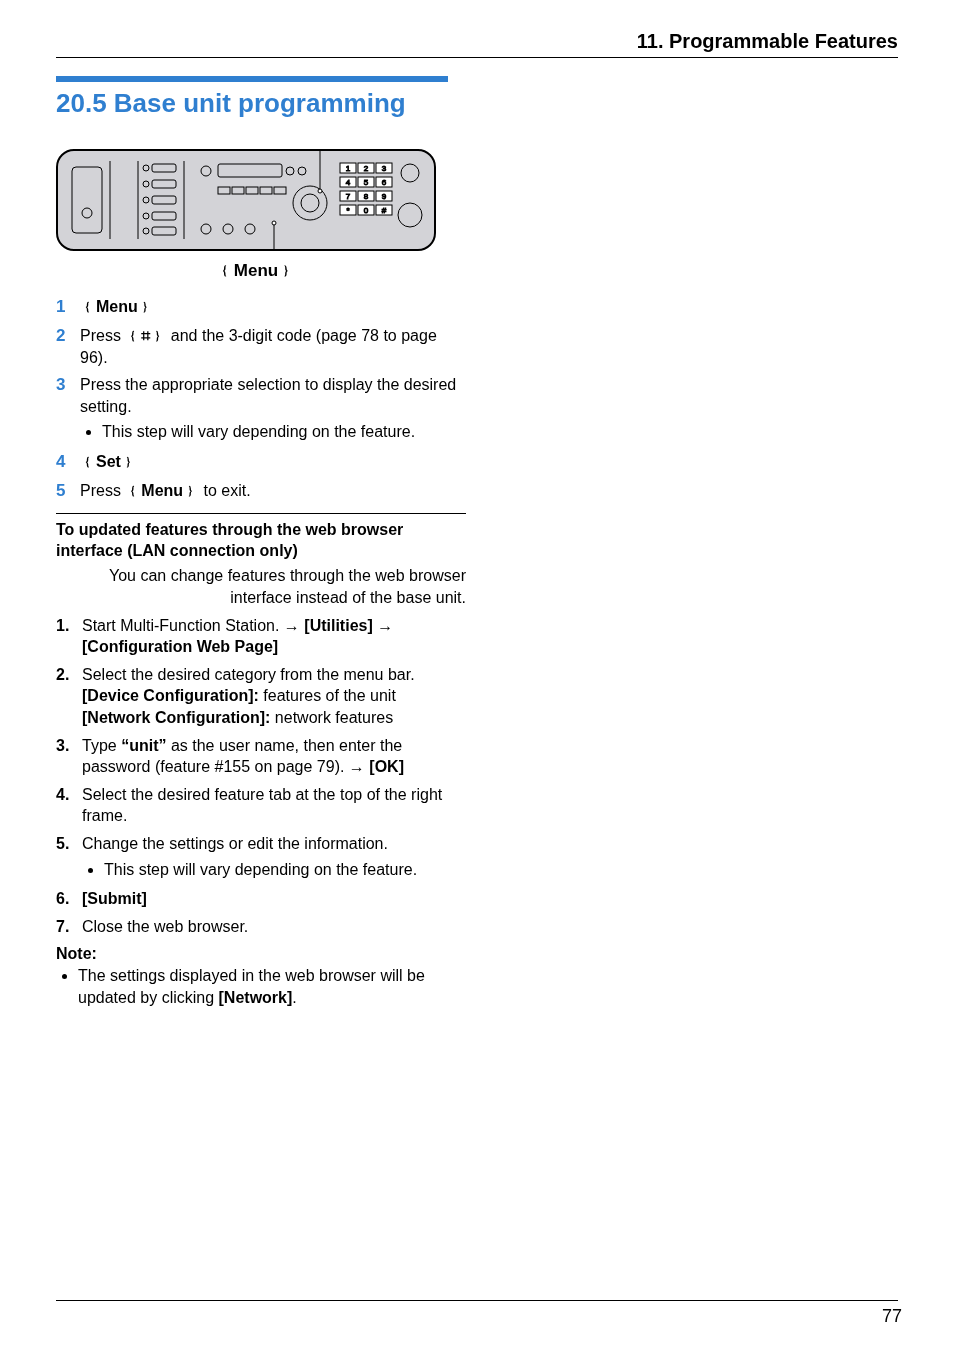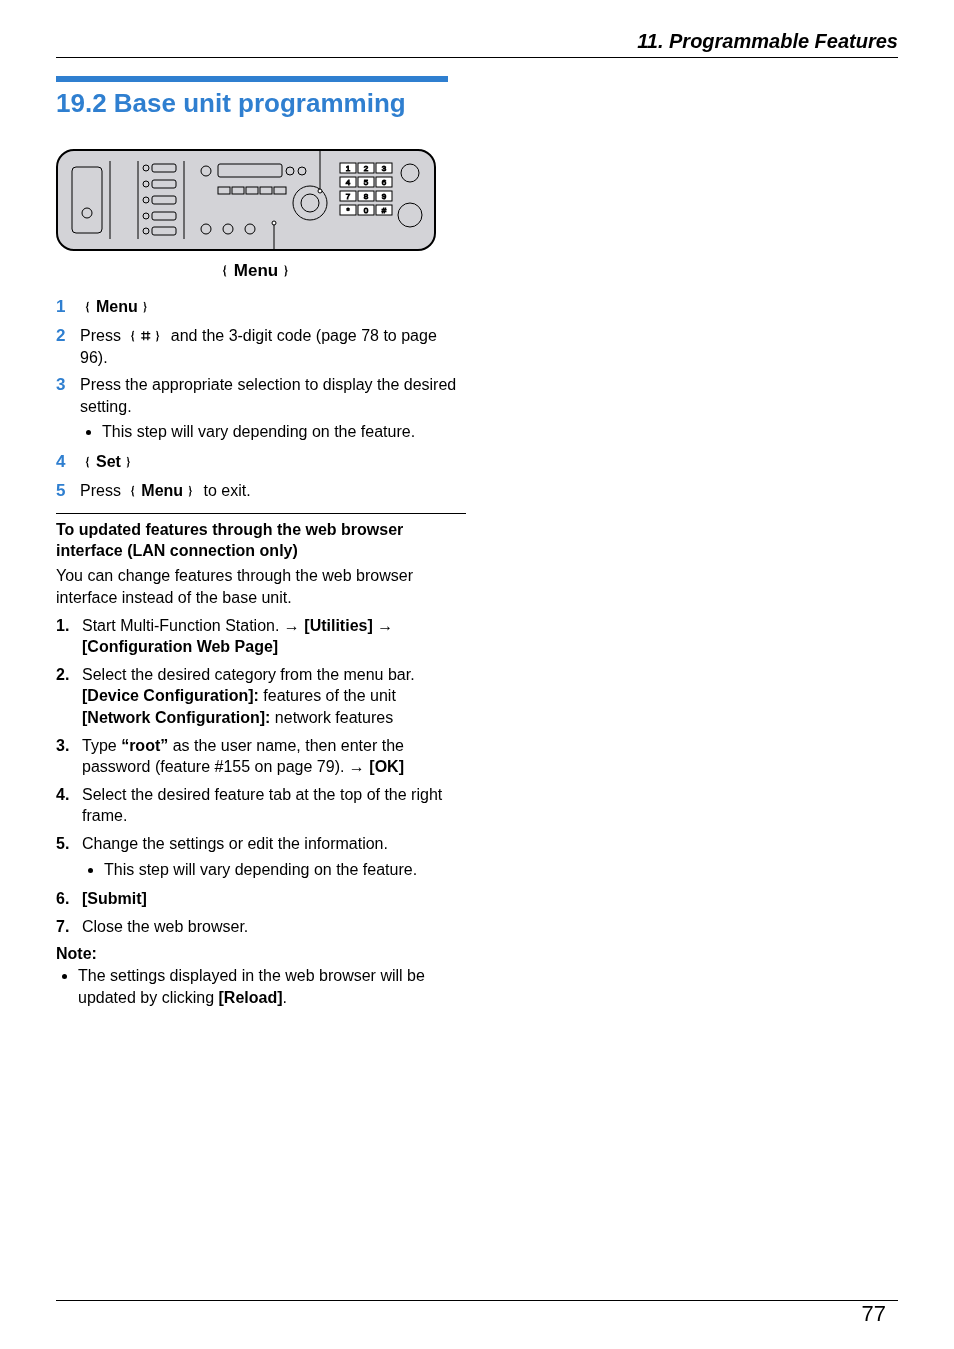--- a/index.html
+++ b/index.html
@@ -10,21 +10,20 @@
     color: #000;
   }
   .page {
     width: 954px;
     height: 1349px;
     box-sizing: border-box;
     padding: 30px 56px 0 56px;
     position: relative;
   }
   .header-line {
-    font-style: italic;
     font-weight: bold;
     font-size: 20px;
     text-align: right;
     margin-bottom: 4px;
   }
   .hr-top {
     border: none;
     border-top: 1px solid #000;
     margin: 0 0 18px 0;
   }
@@ -106,20 +105,21 @@
   .thin-rule {
     border: none;
     border-top: 1px solid #000;
     margin: 10px 0 6px 0;
     width: 100%;
   }
   .para {
     font-size: 16px;
     line-height: 1.35;
     margin: 4px 0;
+    text-align: right;
   }
   .sub-heading {
     font-weight: bold;
     font-size: 16px;
     line-height: 1.3;
     margin: 0 0 2px 0;
   }
   ol.web-steps {
     padding-left: 0;
     margin: 6px 0 0 0;
@@ -148,36 +148,36 @@
 
   .footer-rule {
     position: absolute;
     left: 56px;
     right: 56px;
     bottom: 48px;
     border-top: 1px solid #000;
   }
   .page-num {
     position: absolute;
-    right: 68px;
+    right: 52px;
     bottom: 22px;
-    font-size: 22px;
+    font-size: 18px;
   }
   .arrow { font-weight: bold; }
 </style>
 </head>
 <body>
 
 <div class="page">
 
   <div class="header-line">11. Programmable Features</div>
   <hr class="hr-top">
 
   <div class="blue-rule"></div>
-  <h1 class="section-title">19.2 Base unit programming</h1>
+  <h1 class="section-title">20.5 Base unit programming</h1>
 
   <div class="column">
 
     <div class="illus-wrap">
       <span class="callout-set">﹛Set﹜</span>
 
       <div class="panel">
         <svg width="376" height="98" viewBox="0 0 376 98">
 
           <rect x="14" y="16" width="30" height="66" rx="4" ry="4" fill="none" stroke="#000"></rect>
@@ -292,21 +292,21 @@
         <li>
           <span class="on">1.</span>
           <span class="ob">Start Multi-Function Station. <span class="arrow">→</span> <span class="bold">[Utilities]</span> <span class="arrow">→</span> <span class="bold">[Configuration Web Page]</span></span>
         </li>
         <li>
           <span class="on">2.</span>
           <span class="ob">Select the desired category from the menu bar.<br><span class="bold">[Device Configuration]:</span> features of the unit<br><span class="bold">[Network Configuration]:</span> network features</span>
         </li>
         <li>
           <span class="on">3.</span>
-          <span class="ob">Type <span class="bold">“root”</span> as the user name, then enter the password (feature #155 on page 79). <span class="arrow">→</span> <span class="bold">[OK]</span></span>
+          <span class="ob">Type <span class="bold">“unit”</span> as the user name, then enter the password (feature #155 on page 79). <span class="arrow">→</span> <span class="bold">[OK]</span></span>
         </li>
         <li>
           <span class="on">4.</span>
           <span class="ob">Select the desired feature tab at the top of the right frame.</span>
         </li>
         <li>
           <span class="on">5.</span>
           <span class="ob">Change the settings or edit the information.<ul class="sub-bullets">
               <li>This step will vary depending on the feature.</li>
             </ul></span>
@@ -317,21 +317,21 @@
         </li>
         <li>
           <span class="on">7.</span>
           <span class="ob">Close the web browser.</span>
         </li>
       </ol>
 
     <div class="note-head">Note:</div>
     <ul class="note-list">
       <li>
-        <span>The settings displayed in the web browser will be updated by clicking </span><span class="bold">[Reload]</span><span>.</span>
+        <span>The settings displayed in the web browser will be updated by clicking </span><span class="bold">[Network]</span><span>.</span>
       </li>
     </ul>
 
   </div>
 
   <div class="footer-rule"></div>
   <div class="page-num">77</div>
 </div>
 
 </body></html>

